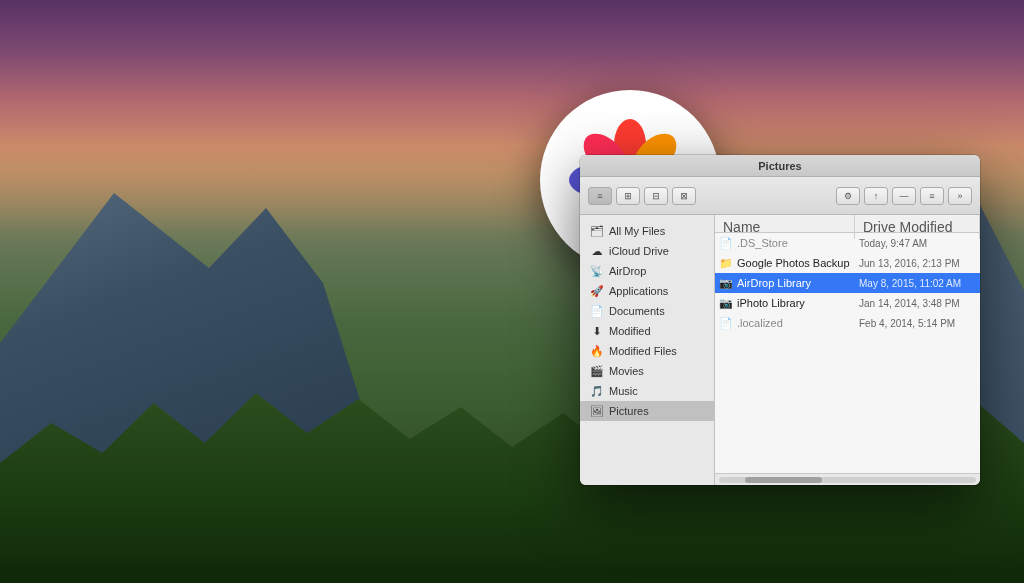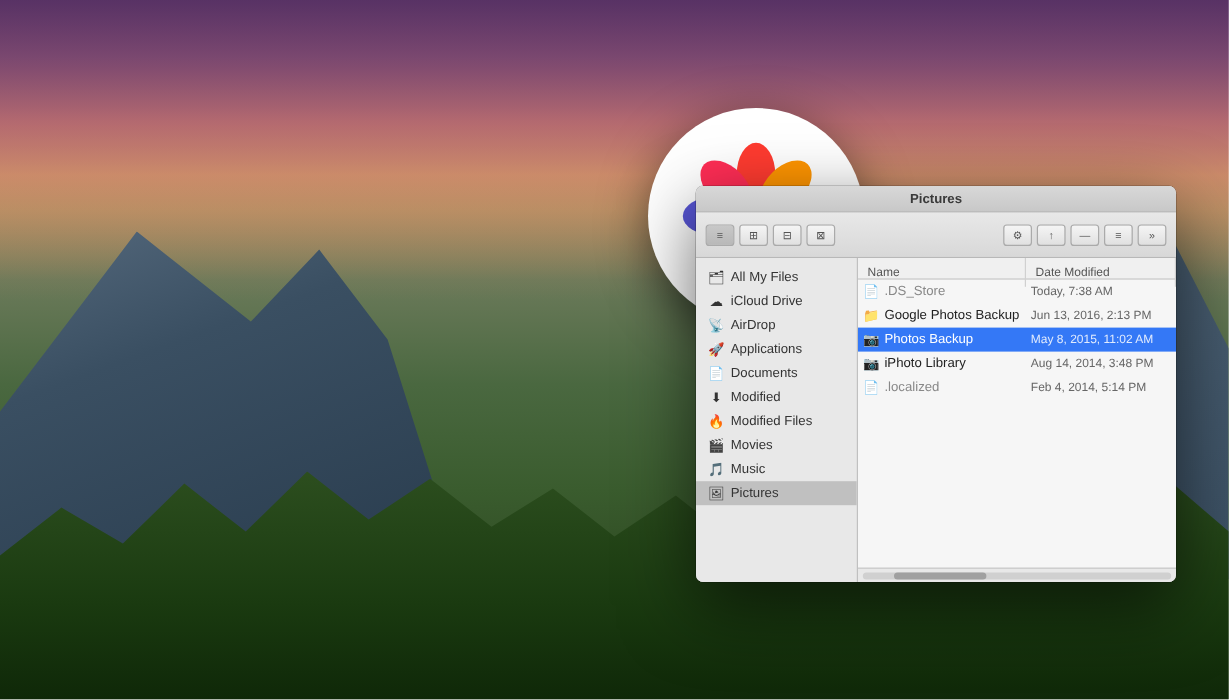--- a/index.html
+++ b/index.html
@@ -182,21 +182,21 @@
       overflow: hidden;
     }
     .files-header {
       display: flex;
       border-bottom: 1px solid #c8c8c8;
       background: #f0f0f0;
       height: 18px;
       flex-shrink: 0;
     }
     .col-header {
-      font-size: 10px;
+      font-size: 14px;
       color: #555;
       padding: 12px 8px;
       display: flex;
       align-items: center;
       font-weight: 500;
       border-right: 1px solid #d0d0d0;
     }
     .col-name { width: 140px; }
     .col-date { flex: 1; }
 
@@ -382,50 +382,50 @@
   </div>
         <div class="sidebar-item active">
     <span class="sidebar-icon">🖼</span>
     <span>Pictures</span>
   </div>
       </div>
 
     <div class="finder-files">
       <div class="files-header">
         <div class="col-header col-name">Name</div>
-        <div class="col-header col-date">Date Modified</div>
+        <div class="col-header col-date">Drive Modified</div>
       </div>
       <div class="files-list" id="files-list">
           <div class="file-row dimmed">
     <div class="file-cell-name">
       <span class="file-icon">📄</span>
       <span>.DS_Store</span>
     </div>
-    <div class="file-cell-date">Today, 7:38 AM</div>
+    <div class="file-cell-date">Today, 9:47 AM</div>
   </div>
           <div class="file-row">
     <div class="file-cell-name">
       <span class="file-icon">📁</span>
       <span>Google Photos Backup</span>
     </div>
     <div class="file-cell-date">Jun 13, 2016, 2:13 PM</div>
   </div>
           <div class="file-row selected">
     <div class="file-cell-name">
       <span class="file-icon">📷</span>
-      <span>Photos Backup</span>
+      <span>AirDrop Library</span>
     </div>
     <div class="file-cell-date">May 8, 2015, 11:02 AM</div>
   </div>
           <div class="file-row">
     <div class="file-cell-name">
       <span class="file-icon">📷</span>
       <span>iPhoto Library</span>
     </div>
-    <div class="file-cell-date">Aug 14, 2014, 3:48 PM</div>
+    <div class="file-cell-date">Jan 14, 2014, 3:48 PM</div>
   </div>
           <div class="file-row dimmed">
     <div class="file-cell-name">
       <span class="file-icon">📄</span>
       <span>.localized</span>
     </div>
     <div class="file-cell-date">Feb 4, 2014, 5:14 PM</div>
   </div>
         </div>
       <div class="finder-scrollbar">

